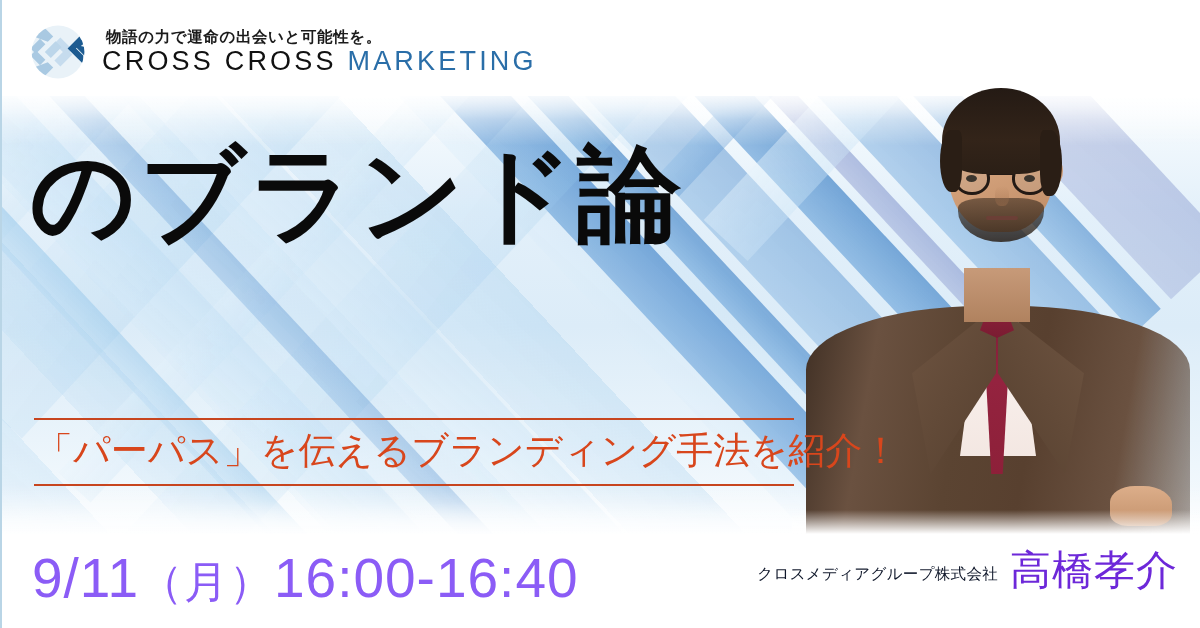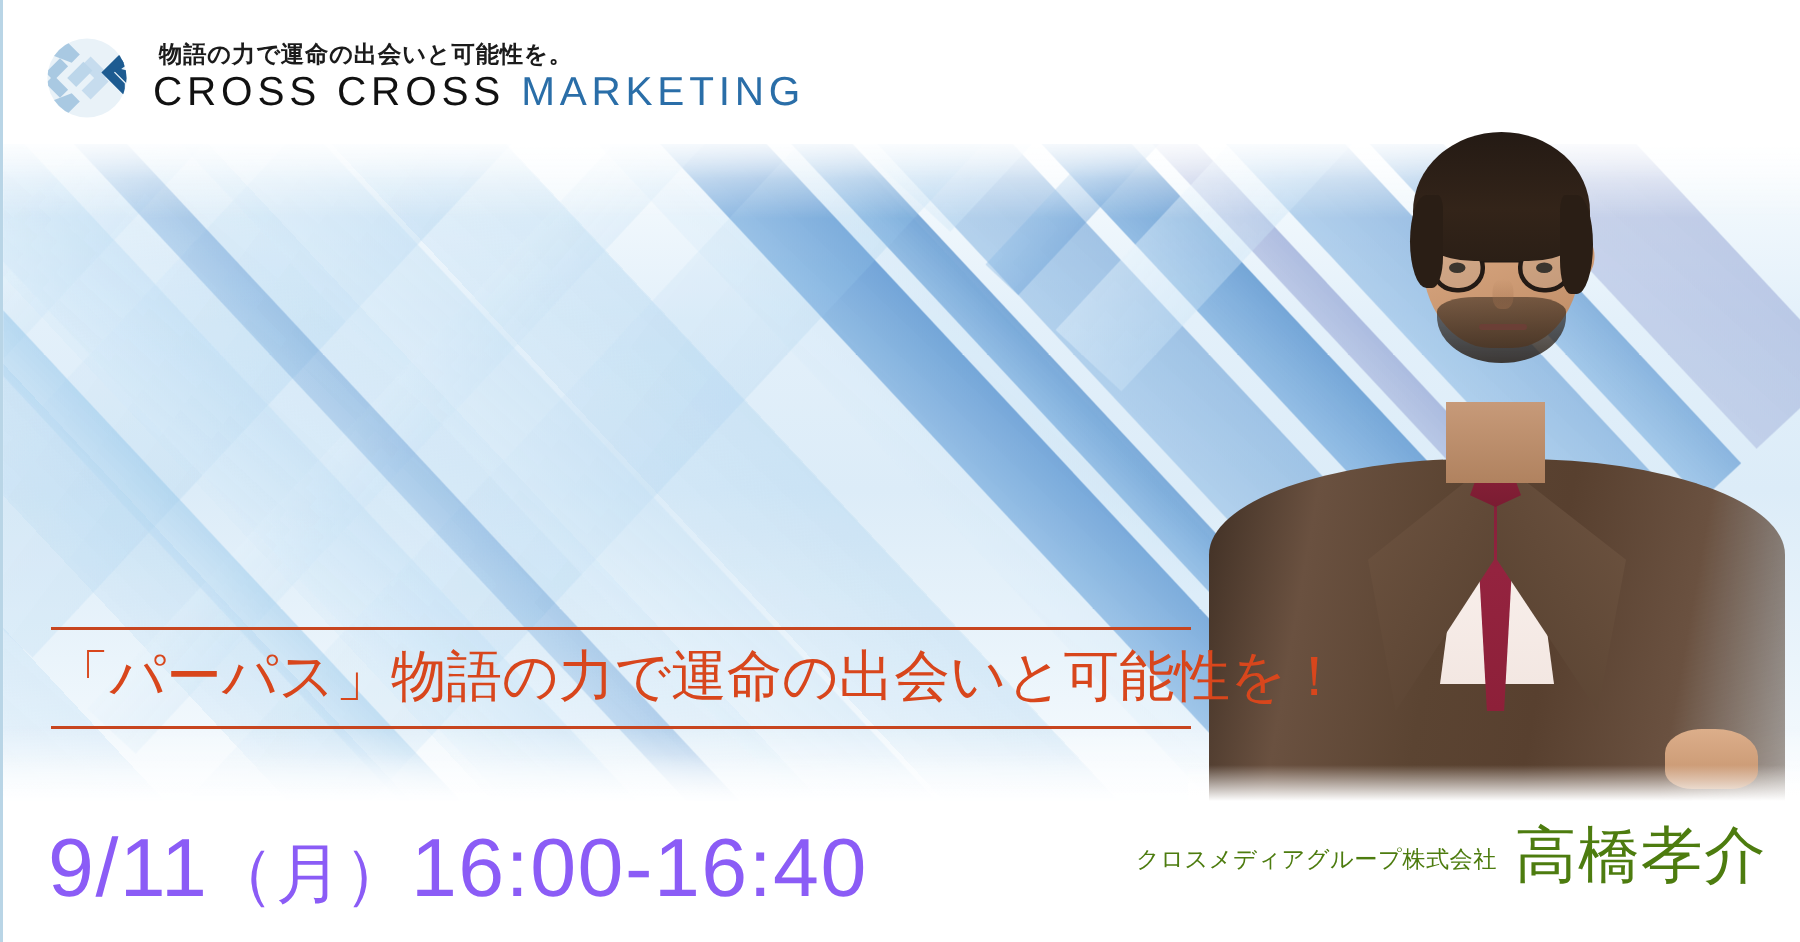--- a/index.html
+++ b/index.html
@@ -121,25 +121,25 @@
   }
   .datetime .paren { font-size:44px; }
 
   .speaker {
     position:absolute; right:22px; top:16px;
     display:flex; align-items:flex-end; gap:12px;
     white-space:nowrap;
   }
   .speaker-org {
     display:flex; flex-direction:column; align-items:flex-end;
-    font-size:15.5px; font-weight:400; color:#4d7c0f;
+    font-size:15.5px; font-weight:400; color:#0f172a;
     line-height:1.5; padding-bottom:6px; letter-spacing:.3px;
   }
   .speaker-name {
-    font-size:41px; font-weight:400; color:#4d7c0f;
+    font-size:41px; font-weight:400; color:#6d28d9;
     letter-spacing:1px; line-height:1;
   }
 
   
   .portrait {
     position:absolute;
     left:790px; top:60px; width:410px; height:474px;
     z-index:6; overflow:hidden;
   }
   .p-body2 {
@@ -392,25 +392,26 @@
         <path d="M92 18 L66 44 L92 70 L92 56 L80 44 L92 32 Z" fill="#1d5b91"></path>
       </g>
     </svg>
     <div class="logo-text">
       <div class="logo-tagline">物語の力で運命の出会いと可能性を。</div>
       <div class="wordmark"><span>CROSS CROSS </span><span class="mk">MARKETING</span></div>
     </div>
   </div>
 
   <div class="headline">
+    <span class="l2">のブランド論</span>
   </div>
 
   <div class="subtitle-block">
     <div class="rule"></div>
-    <div class="subtitle">「パーパス」物語の力で運命の出会いと可能性を！</div>
+    <div class="subtitle">「パーパス」を伝えるブランディング手法を紹介！</div>
     <div class="rule"></div>
   </div>
 
   <div class="footer">
     <div class="datetime"><span>9/11</span><span class="paren">（月）</span><span>16:00-16:40</span></div>
 
     <div class="speaker">
       <div class="speaker-org">
         <span>クロスメディアグループ株式会社</span>
       </div>

